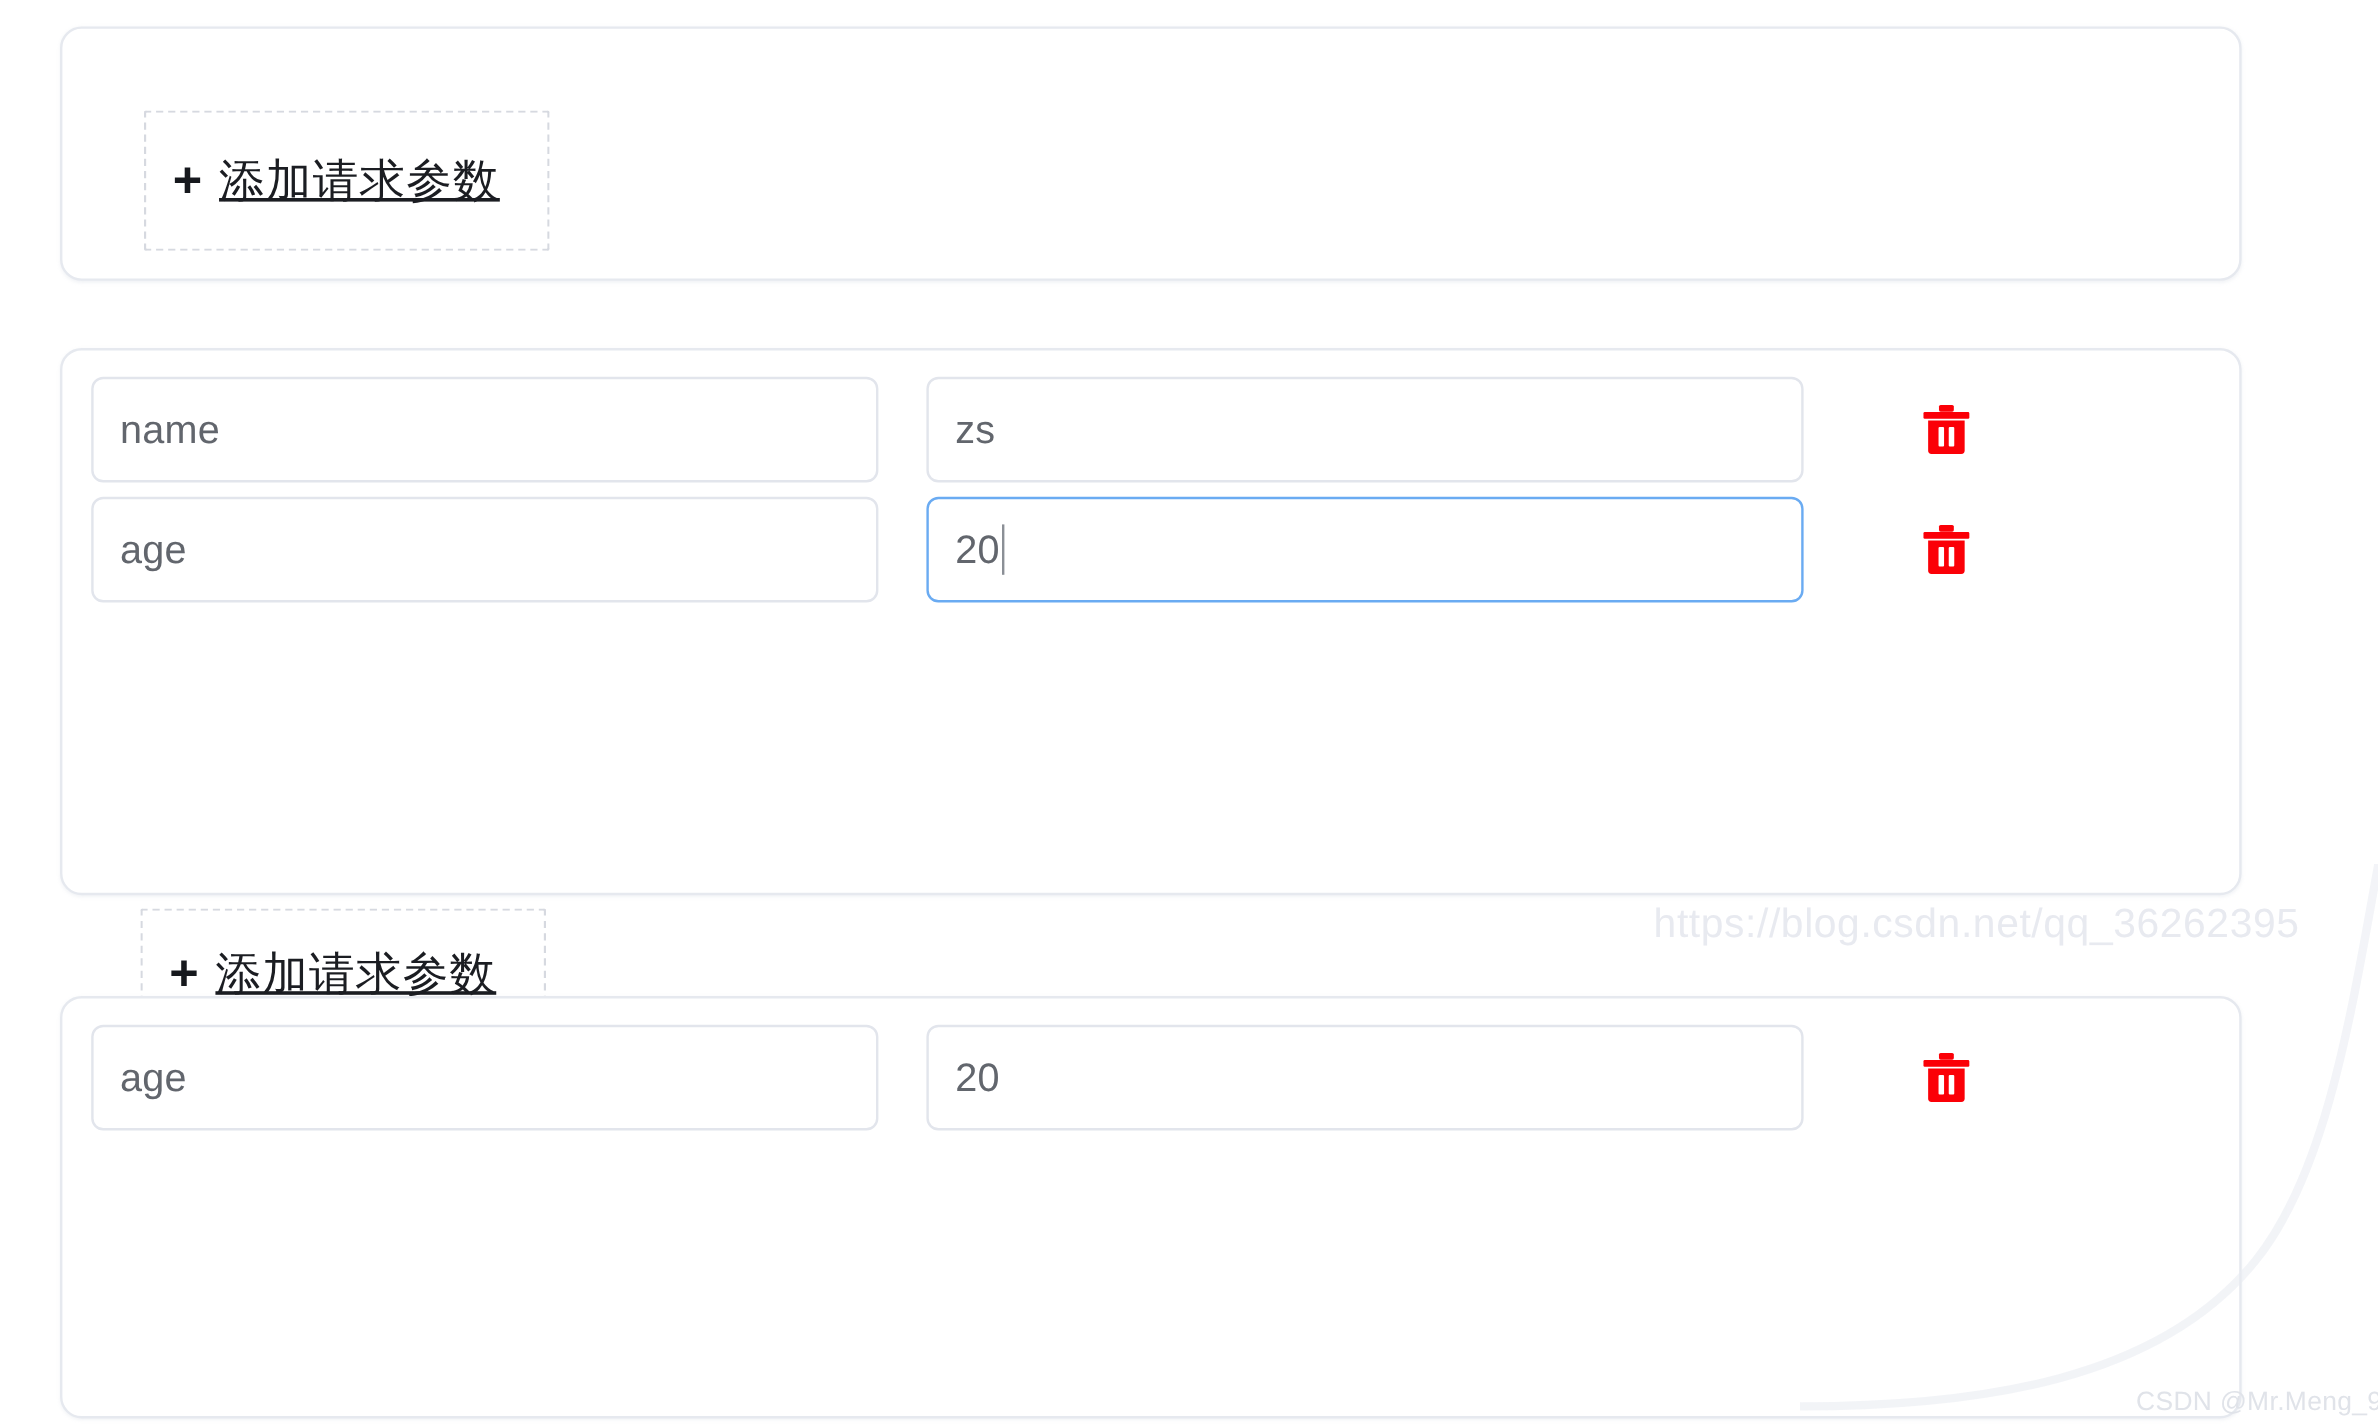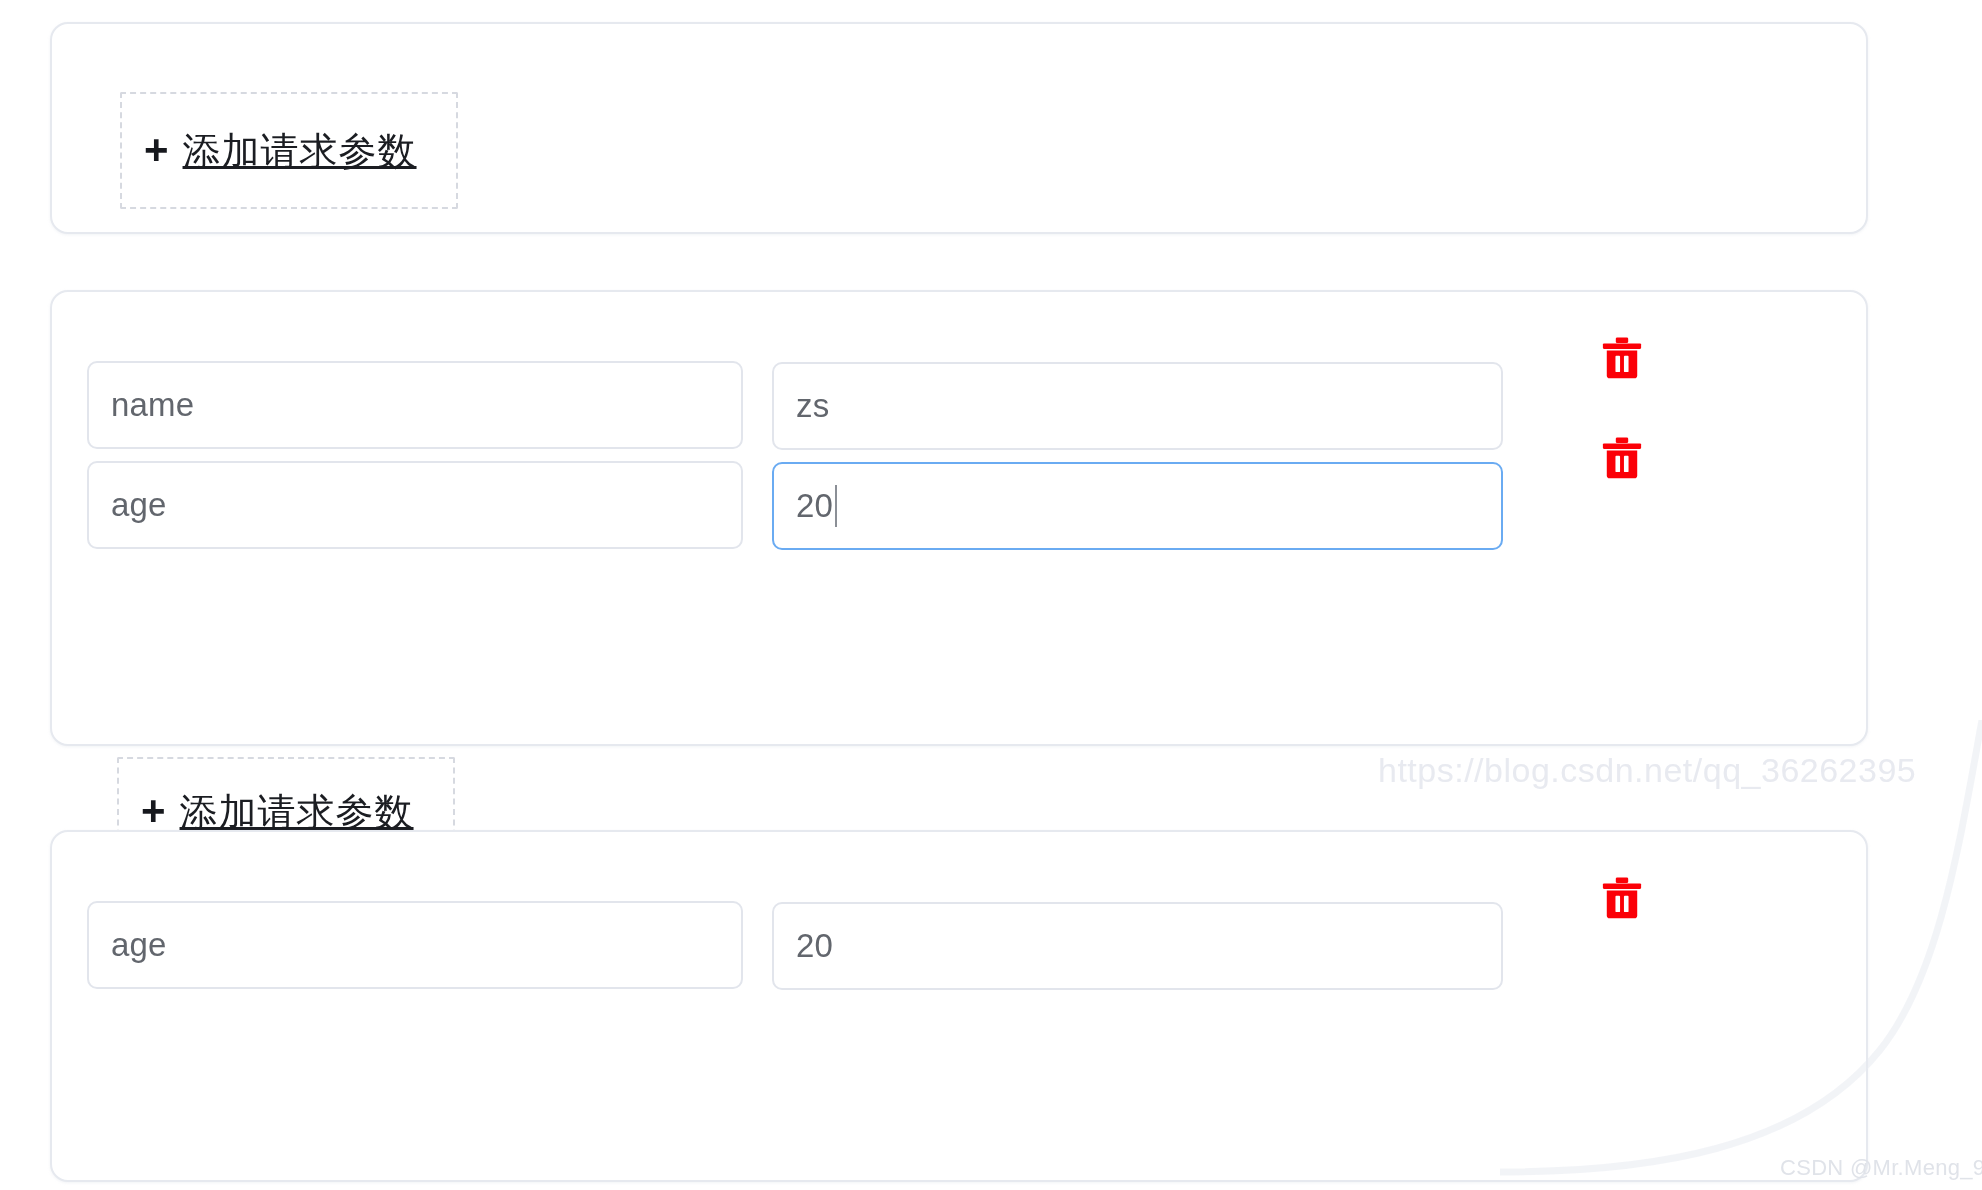--- a/index.html
+++ b/index.html
@@ -44,22 +44,22 @@
     background: #ffffff;
     border: 2px solid #e2e5ec;
     border-radius: 10px;
     display: flex;
     align-items: center;
     padding: 0 22px;
     font-size: 33px;
     color: #62666d;
     letter-spacing: 0.2px;
   }
-  .field.key   { left: 15px;  width: 656px; margin-top: 47px; }
-  .field.value { left: 700px; width: 731px; margin-top: 48px; }
+  .field.key   { left: 4px;  width: 656px; }
+  .field.value { left: 700px; width: 731px; }
   .field.focused {
     border-color: #6aabf2;
   }
   .caret {
     display: inline-block;
     width: 2px;
     height: 42px;
     background: #8b8f96;
     margin-left: 2px;
   }

